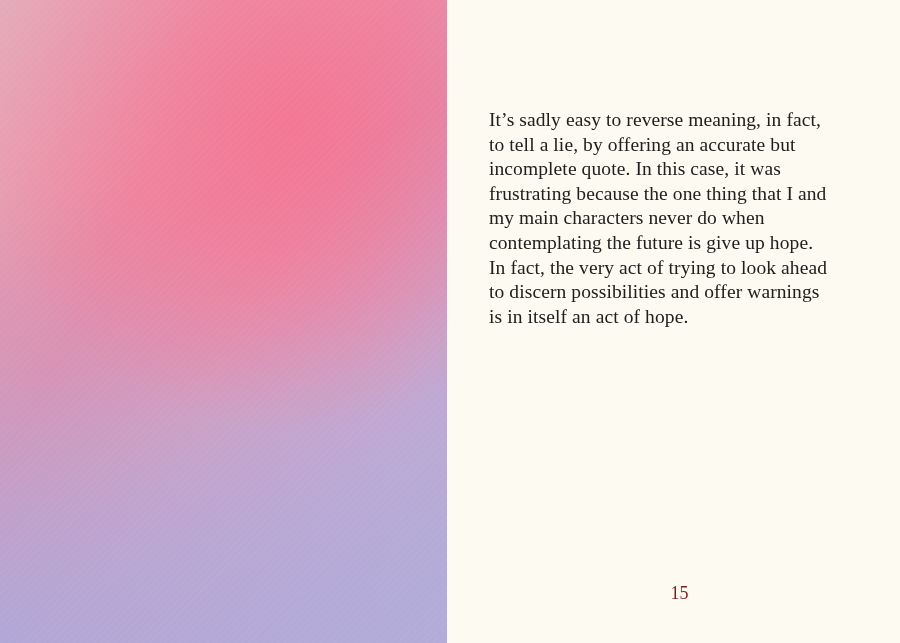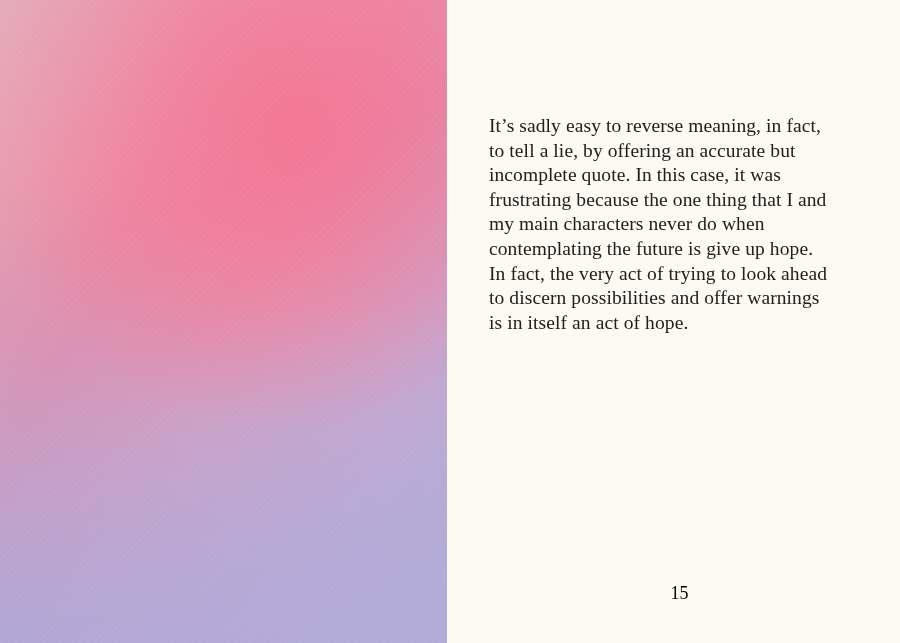--- a/index.html
+++ b/index.html
@@ -73,40 +73,40 @@
   }
   .page-right {
     position: relative;
     width: 453px;
     height: 643px;
     background: #fdfaf1;
   }
   .body-text {
     position: absolute;
     left: 42px;
-    top: 114px;
+    top: 108px;
     width: 345px;
     font-size: 19.5px;
     line-height: 24.6px;
     color: #20201f;
     text-align: left;
     letter-spacing: 0.1px;
   }
   .body-text p {
     margin: 0;
     text-indent: 0;
   }
   .folio {
     position: absolute;
     left: 0;
     right: 0;
     top: 583px;
     text-align: center;
     font-size: 18px;
-    color: #000000;
+    color: #7f1d1d;
   }
   .folio span {
     display: inline-block;
     padding-left: 12px;
   }
 </style>
 </head>
 <body>
 
 <div class="spread">

